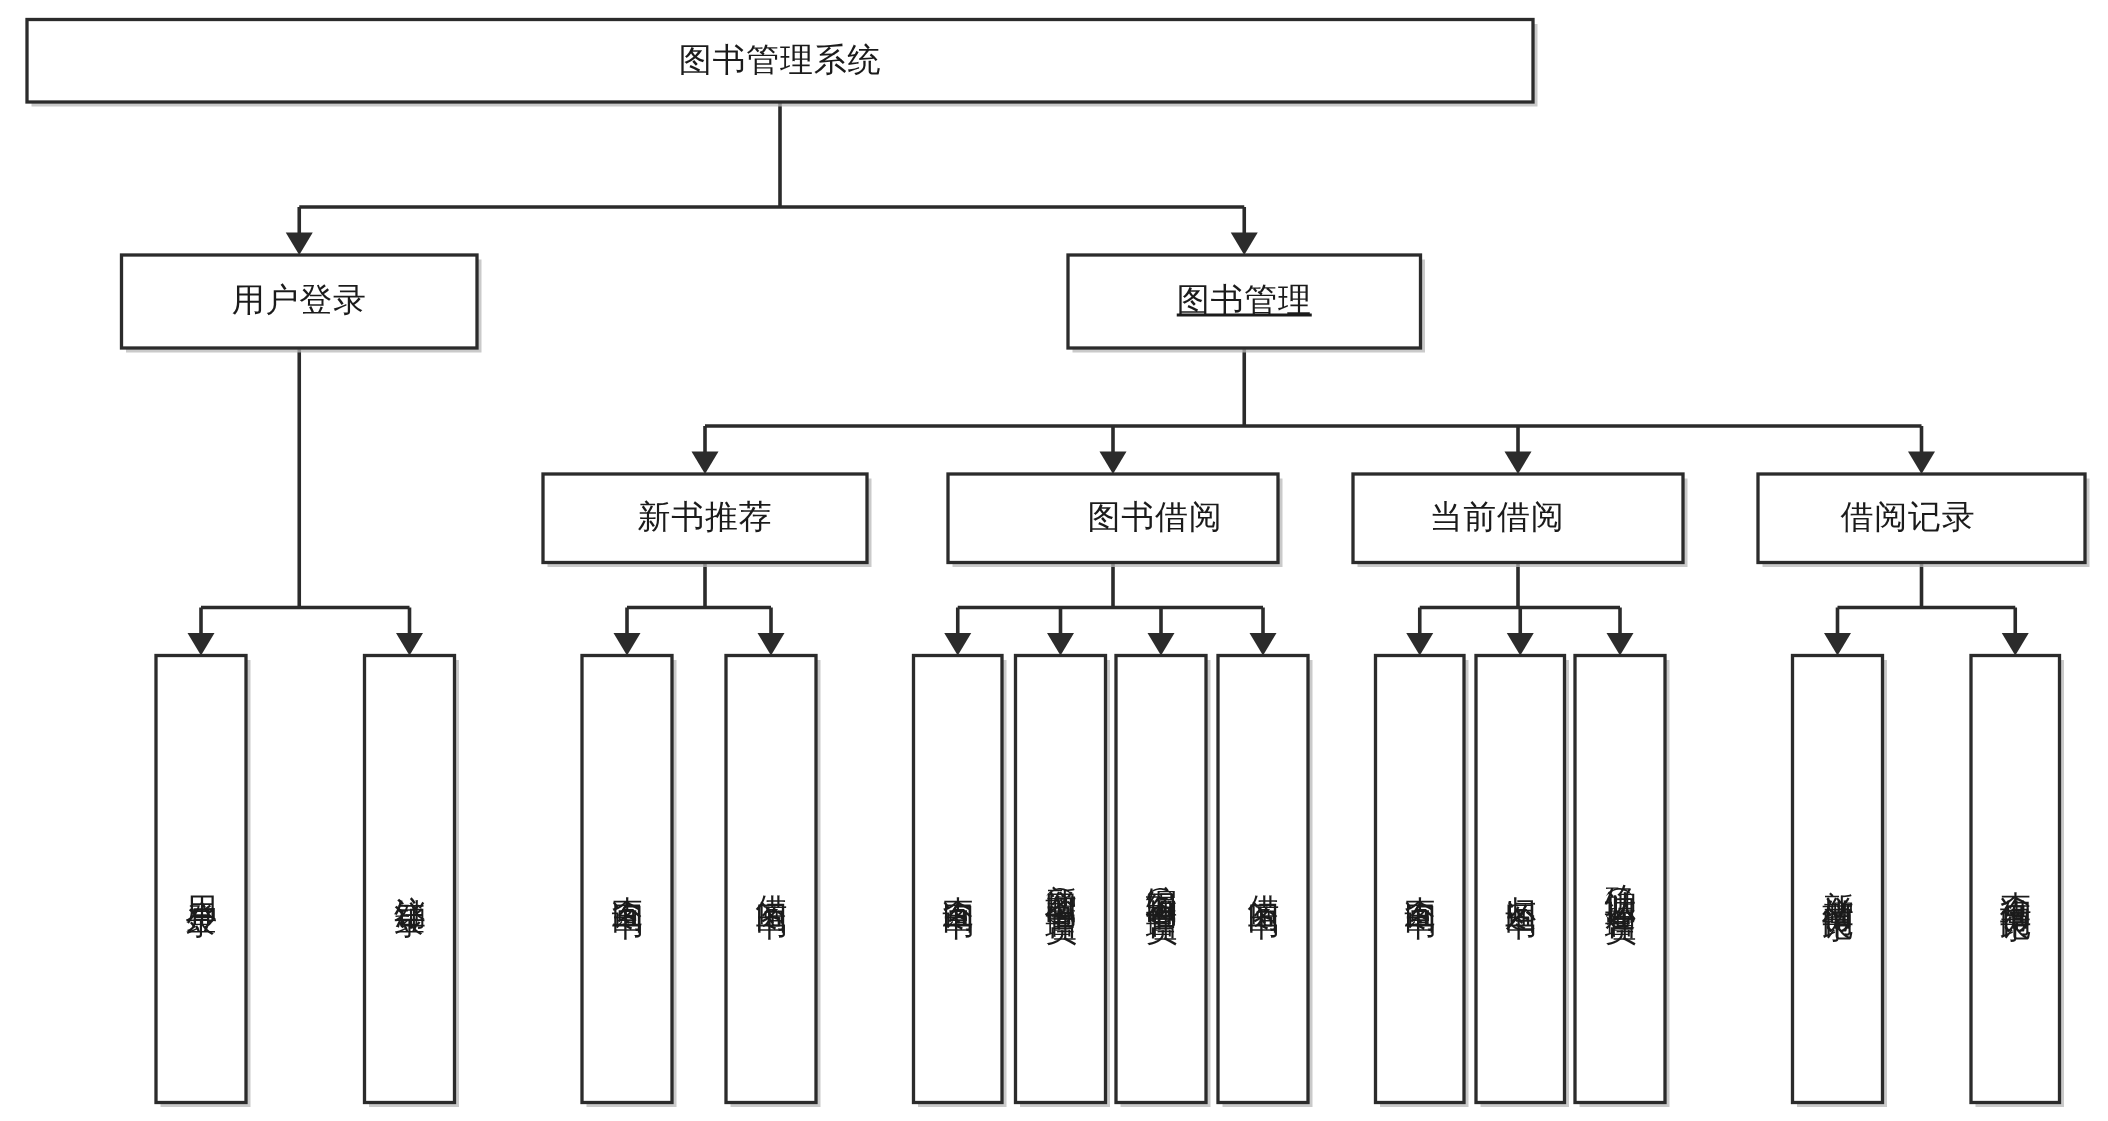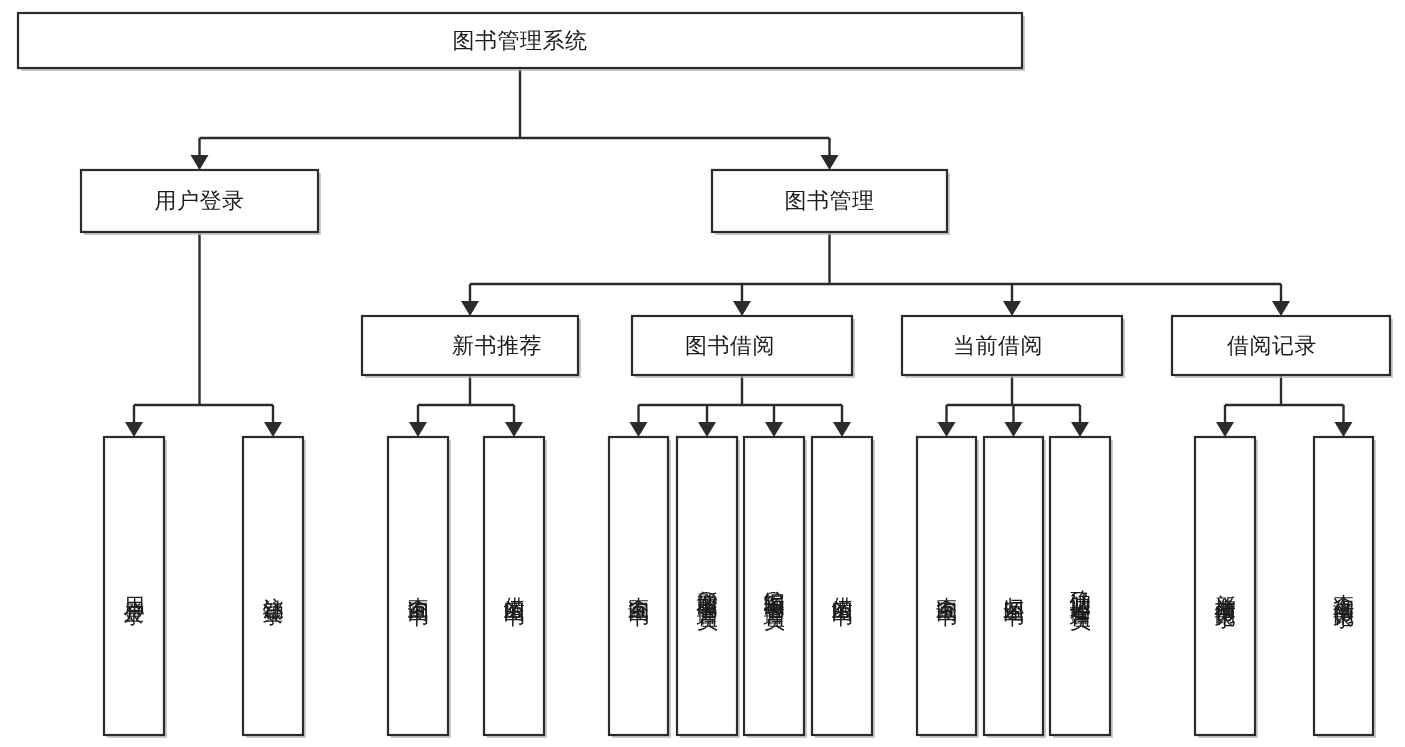--- a/index.html
+++ b/index.html
@@ -190,25 +190,25 @@
         <rect x="1317" y="440" width="59" height="298" class="node-shadow"></rect>
         <rect x="1314" y="437" width="59" height="298" class="node-box"></rect>
       </g>
   </svg>
 
   <div id="labels-layer">
       <div class="node-label horizontal" style="left: 18px; top: 13px; width: 1004px; height: 55px;">图书管理系统</div>
       <div class="node-hit" title="图书管理系统" style="left: 18px; top: 13px; width: 1004px; height: 55px;"></div>
       <div class="node-label horizontal" style="left: 81px; top: 170px; width: 237px; height: 62px;">用户登录</div>
       <div class="node-hit" title="用户登录" style="left: 81px; top: 170px; width: 237px; height: 62px;"></div>
-      <div class="node-label horizontal" style="left: 712px; top: 170px; width: 235px; height: 62px;">图书管理</div>
+      <div class="node-label horizontal" style="left: 712px; top: 170px; width: 235px; height: 62px; text-decoration: underline;">图书管理</div>
       <div class="node-hit" title="图书管理" style="left: 712px; top: 170px; width: 235px; height: 62px;"></div>
-      <div class="node-label horizontal" style="left: 362px; top: 316px; width: 216px; height: 59px; margin-left: 27px;">新书推荐</div>
+      <div class="node-label horizontal" style="left: 362px; top: 316px; width: 216px; height: 59px;">新书推荐</div>
       <div class="node-hit" title="新书推荐" style="left: 362px; top: 316px; width: 216px; height: 59px;"></div>
-      <div class="node-label horizontal" style="left: 620px; top: 316px; width: 220px; height: 59px;">图书借阅</div>
+      <div class="node-label horizontal" style="left: 660px; top: 316px; width: 220px; height: 59px;">图书借阅</div>
       <div class="node-hit" title="图书借阅" style="left: 632px; top: 316px; width: 220px; height: 59px;"></div>
       <div class="node-label horizontal" style="left: 902px; top: 316px; width: 192px; height: 59px;">当前借阅</div>
       <div class="node-hit" title="当前借阅" style="left: 902px; top: 316px; width: 220px; height: 59px;"></div>
       <div class="node-label horizontal" style="left: 1172px; top: 316px; width: 200px; height: 59px;">借阅记录</div>
       <div class="node-hit" title="借阅记录" style="left: 1172px; top: 316px; width: 218px; height: 59px;"></div>
       <div class="node-label vertical" style="left: 104px; top: 437px; width: 60px; height: 298px;">用户登录</div>
       <div class="node-hit" title="用户登录" style="left: 104px; top: 437px; width: 60px; height: 298px;"></div>
       <div class="node-label vertical" style="left: 243px; top: 437px; width: 60px; height: 298px;">注销登录</div>
       <div class="node-hit" title="注销登录" style="left: 243px; top: 437px; width: 60px; height: 298px;"></div>
       <div class="node-label vertical" style="left: 388px; top: 437px; width: 60px; height: 298px;">查询图书</div>

